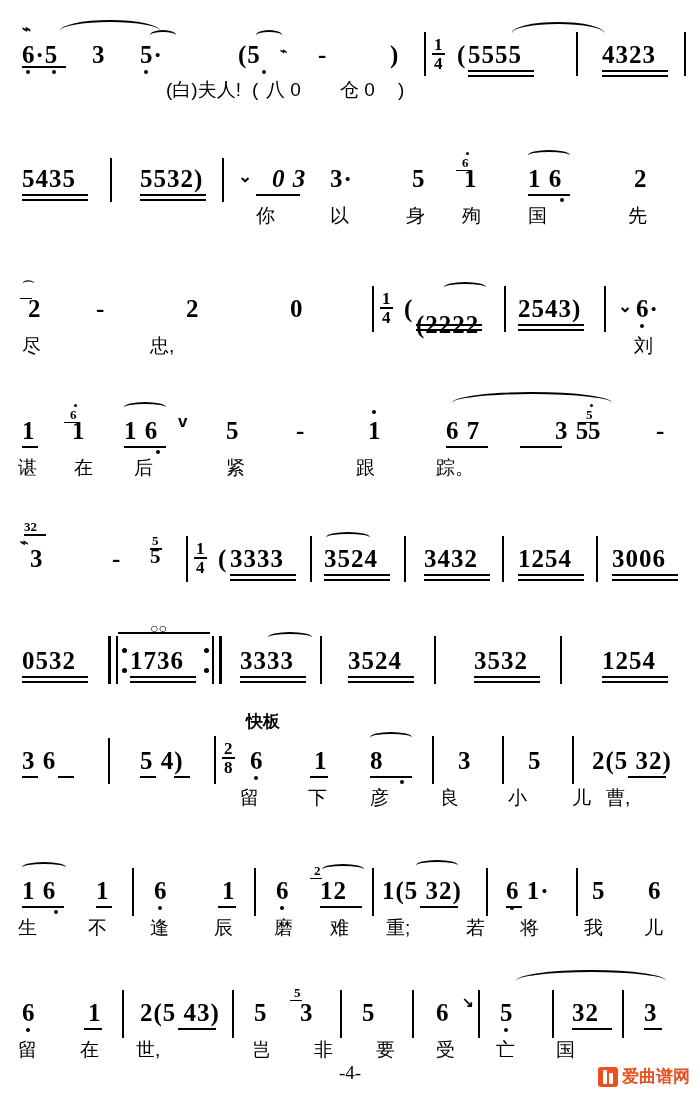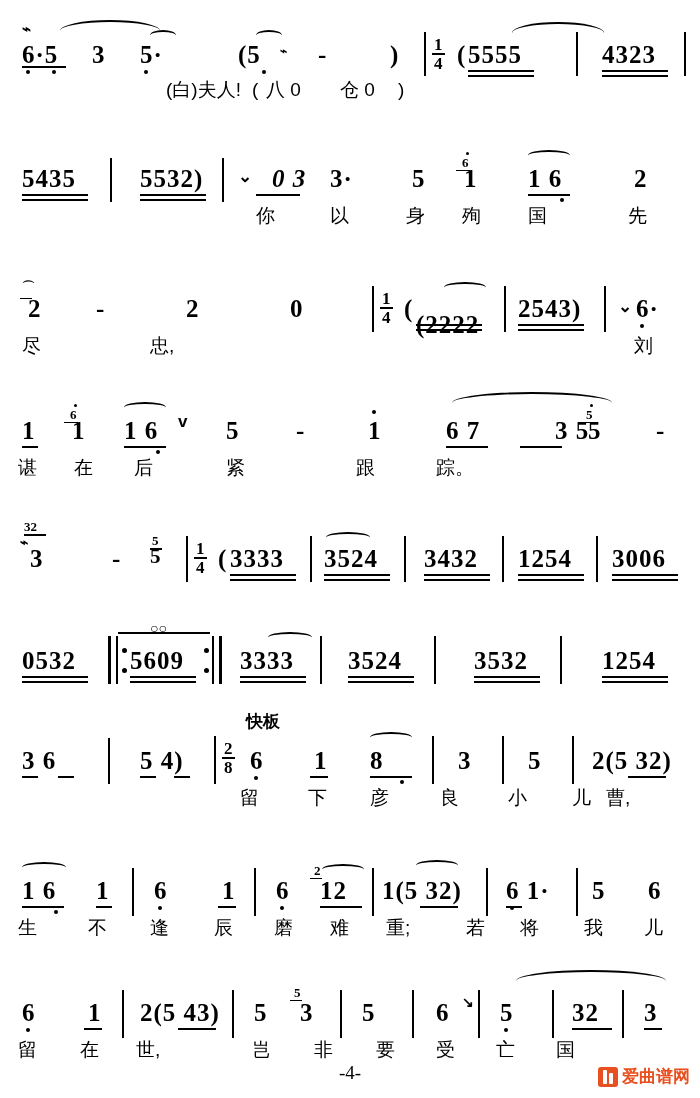--- a/index.html
+++ b/index.html
@@ -290,21 +290,21 @@
     <div class="beam" style="left:22px;top:59px;width:66px;"></div>
 
     <div class="bar thick" style="left:108px;top:14px;height:48px;"></div>
     <div class="bar" style="left:116px;top:14px;height:48px;"></div>
     <div class="repdot" style="left:122px;top:26px;"></div>
     <div class="repdot" style="left:122px;top:46px;"></div>
 
     <div class="anno" style="left:150px;top:-2px;font-size:14px;">○○</div>
     <div class="beam" style="left:118px;top:10px;width:92px;"></div>
 
-    <div class="cell num" style="left:130px;top:26px;">5609</div>
+    <div class="cell num" style="left:130px;top:26px;">1736</div>
     <div class="beam" style="left:130px;top:54px;width:66px;"></div>
     <div class="beam" style="left:130px;top:59px;width:66px;"></div>
 
     <div class="repdot" style="left:204px;top:26px;"></div>
     <div class="repdot" style="left:204px;top:46px;"></div>
     <div class="bar" style="left:212px;top:14px;height:48px;"></div>
     <div class="bar thick" style="left:219px;top:14px;height:48px;"></div>
 
     <div class="slur flat" style="left:268px;top:10px;width:44px;"></div>
     <div class="cell num" style="left:240px;top:26px;">3333</div>

